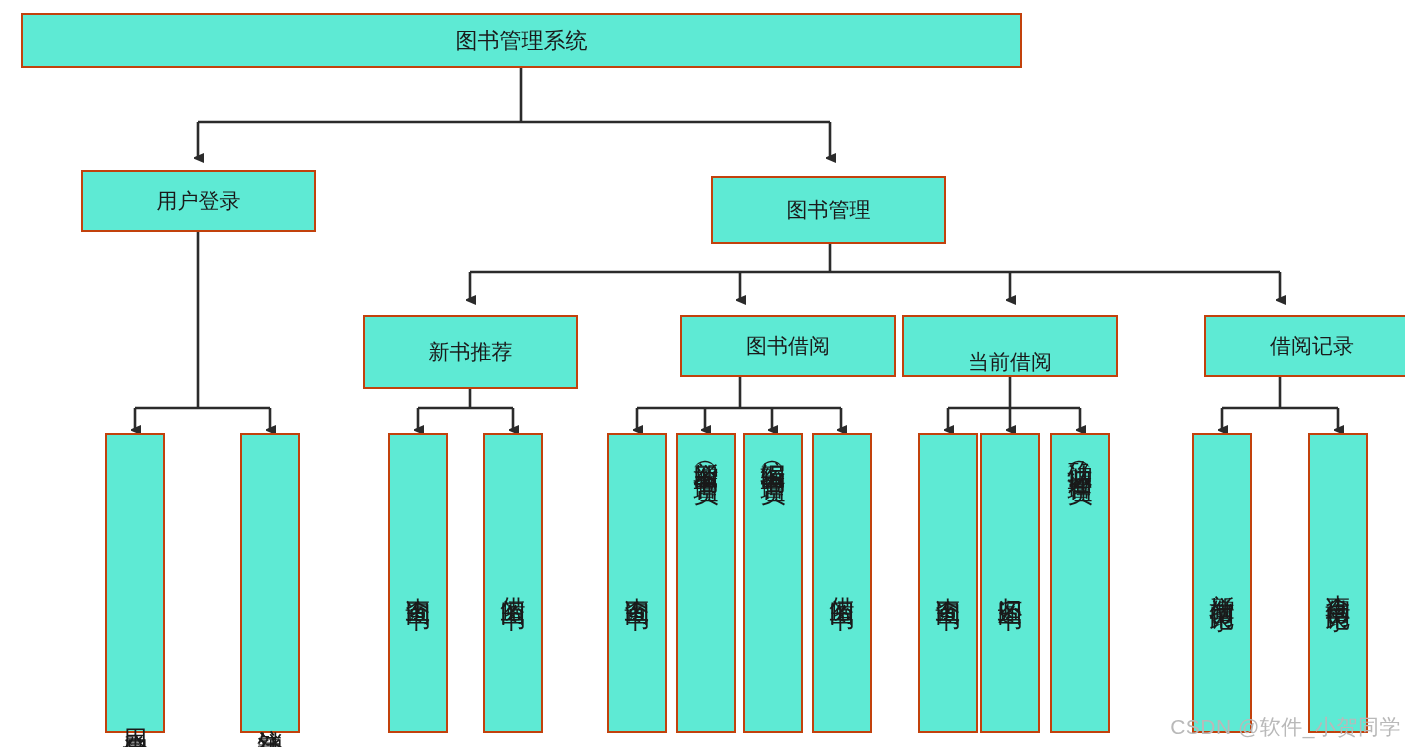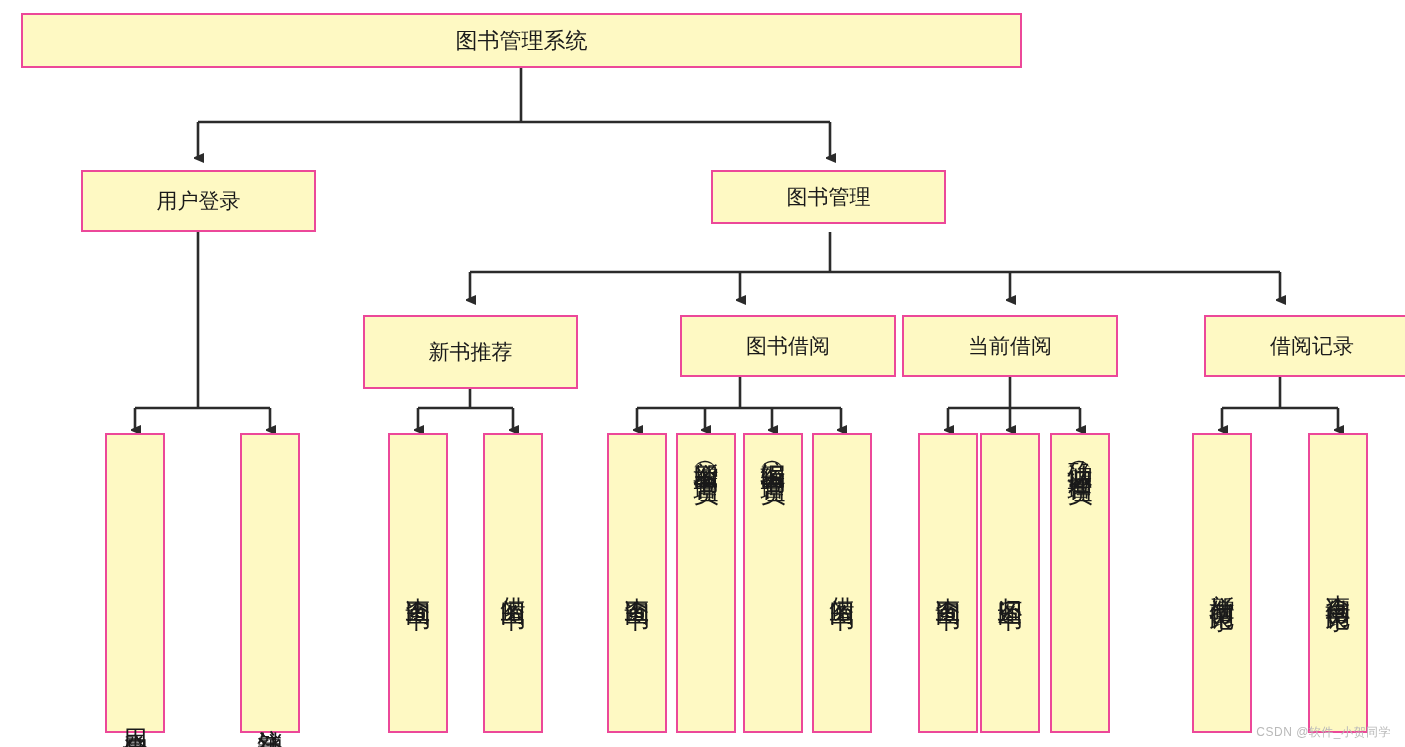--- a/index.html
+++ b/index.html
@@ -9,22 +9,22 @@
     font-family:"Liberation Sans","DejaVu Sans",sans-serif;
     overflow:hidden;
     position:relative;
   }
   #diagram{position:absolute;left:0;top:0;width:1405px;height:747px;}
   svg.edges{position:absolute;left:0;top:0;width:1405px;height:747px;pointer-events:none;}
 
   .node{
     position:absolute;
     box-sizing:border-box;
-    border:2px solid #ec4899;
-    background:#fef9c3;
+    border:2px solid #c2410c;
+    background:#5eead4;
     display:flex;
     align-items:center;
     justify-content:center;
     color:#1a1a1a;
   }
   .node .lbl{
     display:block;
     text-align:center;
     line-height:1.18;
     white-space:nowrap;
@@ -44,23 +44,23 @@
     writing-mode:vertical-rl;
     text-orientation:upright;
     font-size:25px;
     letter-spacing:3px;
     line-height:1;
   }
   .v-node.centered{align-items:center;padding-top:0;}
 
   .watermark{
     position:absolute;
-    right:14px;
+    right:4px;
     bottom:6px;
-    font-size:12px;
+    font-size:21px;
     color:#b9b9b9;
     white-space:nowrap;
     letter-spacing:0.5px;
     margin-top:42px;
   }
 </style>
 </head>
 <body>
 
 <div id="diagram">
@@ -115,31 +115,31 @@
     </g>
   </svg>
 
   <div class="node h-node" id="n-root" style="left:21px;top:13px;width:1001px;height:55px;">
     <span class="lbl">图书管理系统</span>
   </div>
 
   <div class="node h-node" style="left:81px;top:170px;width:235px;height:62px;">
     <span class="lbl">用户登录</span>
   </div>
-  <div class="node h-node" style="left:711px;top:170px;width:235px;height:54px;">
+  <div class="node h-node" style="left:711px;top:176px;width:235px;height:68px;">
     <span class="lbl">图书管理</span>
   </div>
 
   <div class="node h-node" style="left:363px;top:315px;width:215px;height:74px;">
     <span class="lbl">新书推荐</span>
   </div>
   <div class="node h-node" style="left:632px;top:315px;width:216px;height:62px;margin-left:48px;">
     <span class="lbl">图书借阅</span>
   </div>
-  <div class="node h-node" style="left:902px;top:315px;width:216px;height:62px;">
+  <div class="node h-node" style="left:902px;top:315px;width:216px;height:62px;align-items:flex-end;">
     <span class="lbl">当前借阅</span>
   </div>
   <div class="node h-node" style="left:1172px;top:315px;width:216px;height:62px;margin-left:32px;">
     <span class="lbl">借阅记录</span>
   </div>
 
   <div class="node v-node" style="left:105px;top:433px;width:60px;height:300px;align-items:flex-end;padding-bottom:10px;padding-top:0;">
     <span class="lbl">用户登录</span>
   </div>
   <div class="node v-node" style="left:240px;top:433px;width:60px;height:300px;align-items:flex-end;padding-bottom:10px;padding-top:0;">

